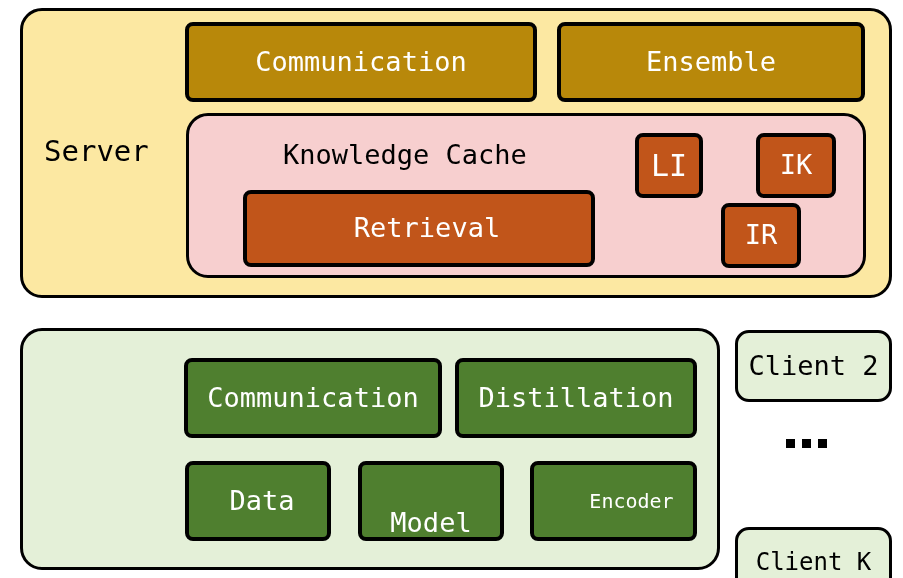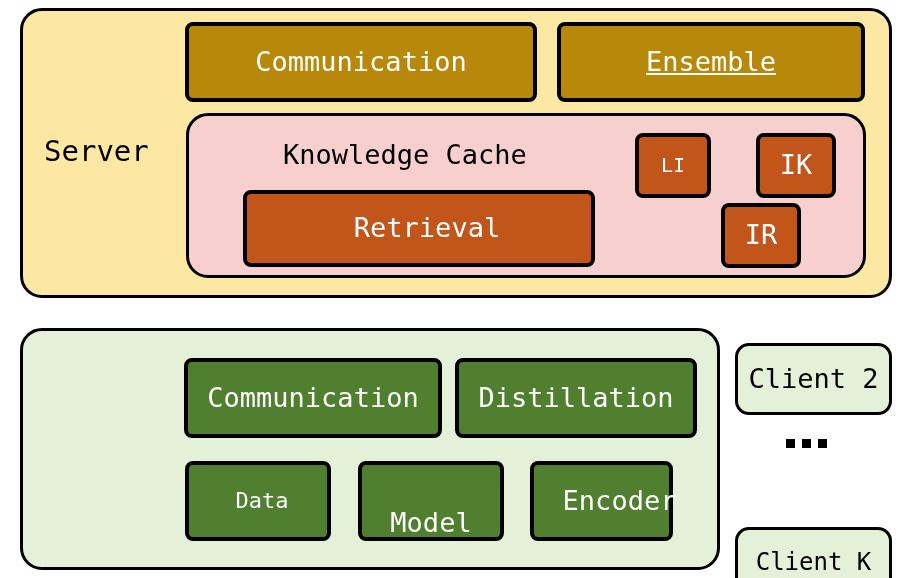--- a/index.html
+++ b/index.html
@@ -67,34 +67,34 @@
 
   <div class="box container-round" style="left:20px; top:8px; width:872px; height:290px; background:#FCE8A2; display:block;">
   </div>
 
   <div class="plain-label" style="left:44px; top:134px; font-size:29px;">Server</div>
 
   <div class="box block" style="left:185px; top:22px; width:352px; height:80px; background:#B8880A; font-size:27px;">
     <span>Communication</span>
   </div>
 
-  <div class="box block" style="left:557px; top:22px; width:308px; height:80px; background:#B8880A; font-size:27px;text-decoration:underline;">
+  <div class="box block" style="left:557px; top:22px; width:308px; height:80px; background:#B8880A; font-size:27px;">
     <span>Ensemble</span>
   </div>
 
   <div class="box container-round" style="left:186px; top:113px; width:680px; height:165px; background:#F7CFCF; display:block;">
   </div>
 
   <div class="plain-label" style="left:283px; top:139px; font-size:27px;">Knowledge Cache</div>
 
   <div class="box block" style="left:243px; top:190px; width:352px; height:77px; background:#C1551A; font-size:27px;padding-left:16px;">
     <span>Retrieval</span>
   </div>
 
-  <div class="box block" style="left:635px; top:133px; width:76px; height:65px; background:#C1551A; font-size:20px;">
+  <div class="box block" style="left:635px; top:133px; width:68px; height:65px; background:#C1551A; font-size:30px;">
     <span>LI</span>
   </div>
 
   <div class="box block" style="left:756px; top:133px; width:80px; height:65px; background:#C1551A; font-size:27px;">
     <span>IK</span>
   </div>
 
 
   <div class="box block" style="left:721px; top:203px; width:80px; height:65px; background:#C1551A; font-size:27px;">
     <span>IR</span>
@@ -105,33 +105,33 @@
 
 
   <div class="box block" style="left:184px; top:358px; width:258px; height:80px; background:#4F7F2F; font-size:27px;">
     <span>Communication</span>
   </div>
 
   <div class="box block" style="left:455px; top:358px; width:242px; height:80px; background:#4F7F2F; font-size:27px;">
     <span>Distillation</span>
   </div>
 
-  <div class="box block" style="left:185px; top:461px; width:146px; height:80px; background:#4F7F2F; font-size:22px;padding-left:8px;">
+  <div class="box block" style="left:185px; top:461px; width:146px; height:80px; background:#4F7F2F; font-size:27px;padding-left:8px;">
     <span>Data</span>
   </div>
 
   <div class="box block" style="left:358px; top:461px; width:146px; height:80px; background:#4F7F2F; font-size:27px;align-items:flex-end;">
     <span>Model</span>
   </div>
 
-  <div class="box block" style="left:530px; top:461px; width:143px; height:80px; background:#4F7F2F; font-size:27px;padding-left:36px;">
+  <div class="box block" style="left:530px; top:461px; width:167px; height:80px; background:#4F7F2F; font-size:20px;padding-left:36px;">
     <span>Encoder</span>
   </div>
 
-  <div class="box small-round" style="left:735px; top:330px; width:157px; height:72px; background:#E4F0D8; font-size:27px;margin-top:13px;">
+  <div class="box small-round" style="left:735px; top:330px; width:157px; height:72px; background:#E4F0D8; font-size:27px;">
     <span>Client 2</span>
   </div>
 
   <div class="ellipsis" style="left:786px; top:439px;">
     <i></i>
     <i></i>
     <i></i>
   </div>
 
   <div class="box small-round" style="left:735px; top:487px; width:157px; height:72px; background:#E4F0D8; font-size:24px;margin-top:40px;">

